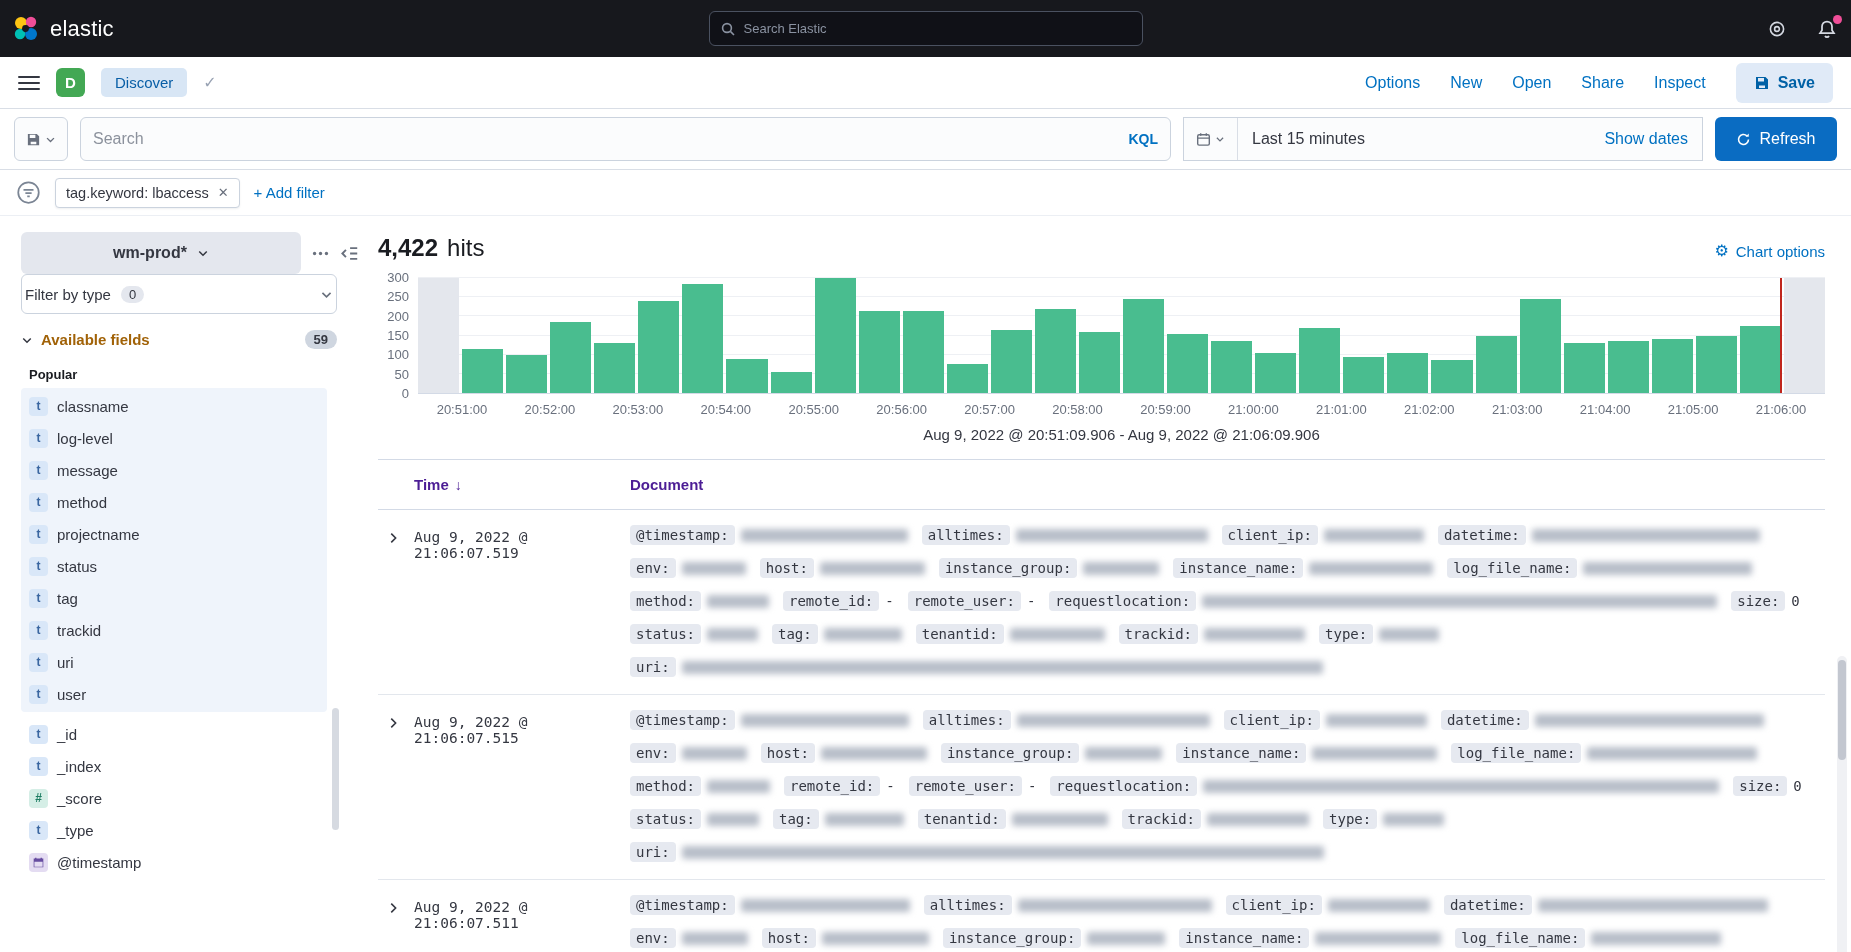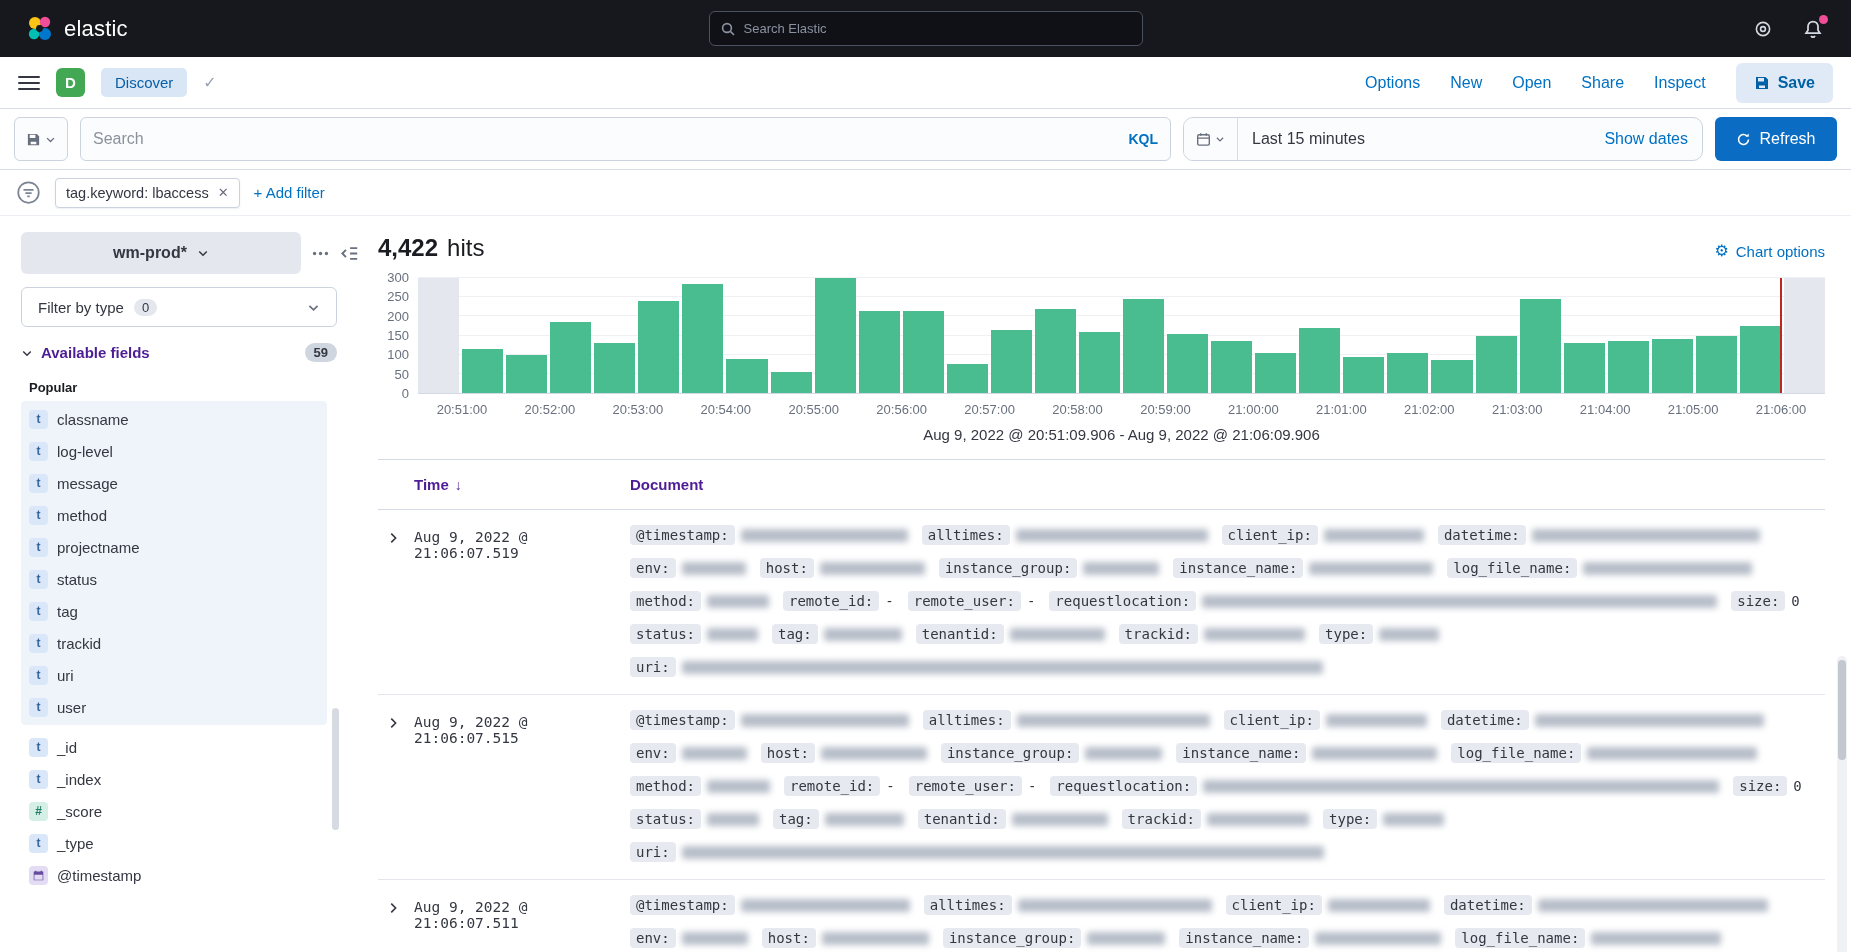--- a/index.html
+++ b/index.html
@@ -6,21 +6,21 @@
   html, body { width: 1851px; height: 952px; overflow: hidden; }
   body {
     font-family: "Liberation Sans", "DejaVu Sans", sans-serif;
     color: #343741; background: #fff; font-size: 15px;
   }
   .page { width: 1851px; height: 952px; display: flex; flex-direction: column; position: relative; }
 
   
   .topbar {
     height: 57px; background: #17181d; display: flex; align-items: center;
-    padding: 0 26px; position: relative; flex: none;
+    padding: 0 12px; position: relative; flex: none;
   }
   .brand { display: flex; align-items: center; gap: 10px; }
   .brand-name { color: #fff; font-size: 22px; font-weight: 500; letter-spacing: .2px; }
   .global-search {
     position: absolute; left: 50%; top: 11px; transform: translateX(-50%);
     width: 434px; height: 35px; background: #101117; border: 1px solid #4a5160;
     border-radius: 6px; display: flex; align-items: center; padding: 0 10px; gap: 8px;
   }
   .global-search input {
     background: transparent; border: none; outline: none; color: #dfe2e8;
@@ -66,21 +66,21 @@
     gap: 4px; color: #69707d; cursor: pointer;
   }
   .searchbox {
     flex: 1; height: 44px; border: 1px solid #cbd3de; border-radius: 6px; background: #fbfcfd;
     display: flex; align-items: center; padding: 0 12px; gap: 24px;
   }
   .searchbox input { border: none; outline: none; background: transparent; flex: 1; font-size: 16px; font-family: inherit; color: #343741; }
   .searchbox input::placeholder { color: #8b919c; }
   .kql-tag { color: #0071c2; font-size: 14px; font-weight: 600; cursor: pointer; }
   .datebox {
-    width: 520px; height: 44px; border: 1px solid #cbd3de; border-radius: 10px; background: #fbfcfd;
+    width: 520px; height: 44px; border: 1px solid #cbd3de; border-radius: 0; background: #fbfcfd;
     display: flex; align-items: stretch; overflow: hidden;
   }
   .cal-btn {
     width: 54px; border-right: 1px solid #d9dee6; display: flex; align-items: center;
     justify-content: center; gap: 4px; color: #69707d; cursor: pointer; background: #fbfcfd;
   }
   .range-text { flex: 1; display: flex; align-items: center; padding: 0 14px; font-size: 16px; color: #343741; cursor: pointer; }
   .show-dates { display: flex; align-items: center; padding: 0 14px; color: #0071c2; font-size: 16px; cursor: pointer; }
   .refresh-btn {
     width: 122px; height: 44px; background: #0a6cc2; color: #fff; border: none; border-radius: 6px;
@@ -113,29 +113,29 @@
     font-weight: 700; font-size: 16px; color: #343741; cursor: pointer; font-family: inherit;
   }
   .side-icon { color: #69707d; cursor: pointer; display: flex; align-items: center; }
   .field-search {
     margin-top: 16px; width: 316px; height: 40px; border: 1px solid #cbd3de; border-radius: 6px;
     background: #fbfcfd; display: flex; align-items: center; gap: 9px; padding: 0 11px;
   }
   .field-search input { border: none; outline: none; background: transparent; flex: 1; font-size: 15px; font-family: inherit; color: #343741; }
   .field-search input::placeholder { color: #7a8290; }
   .type-filter {
-    margin-top: 13px; width: 316px; height: 40px; border: 1px solid #cbd3de; border-radius: 6px;
-    display: flex; align-items: center; gap: 10px; padding: 0 16px; cursor: pointer; background: #fff;
+    width: 316px; height: 40px; border: 1px solid #cbd3de; border-radius: 6px;
+    display: flex; align-items: center; gap: 10px; padding: 0 3px; cursor: pointer; background: #fff;
   }
   .type-filter .count-badge {
     background: #e4e7ee; border-radius: 10px; font-size: 13px; padding: 1px 8px; color: #343741;
   }
   .type-filter .tf-chev { margin-left: auto; color: #69707d; display: flex; }
   .avail-row { margin-top: 16px; width: 316px; display: flex; align-items: center; gap: 8px; cursor: pointer; }
-  .avail-label { font-weight: 700; font-size: 15px; color: #4c1d95; }
+  .avail-label { font-weight: 700; font-size: 15px; color: #a16207; }
   .avail-badge { margin-left: auto; background: #cfd6e0; color: #343741; border-radius: 10px; font-size: 13px; padding: 2px 9px; font-weight: 600; }
   .popular-label { margin-top: 18px; font-weight: 700; font-size: 13px; color: #1a1c21; padding-left: 8px; }
   .field-list { list-style: none; width: 306px; margin-top: 6px; }
   .field-list.popular { background: #eff4fb; border-radius: 4px; padding: 2px 0; }
   .field-item {
     display: flex; align-items: center; gap: 9px; height: 32px; padding: 0 8px;
     cursor: pointer; border-radius: 4px;
   }
   .fname { font-size: 15px; color: #343741; }
   .tok {

